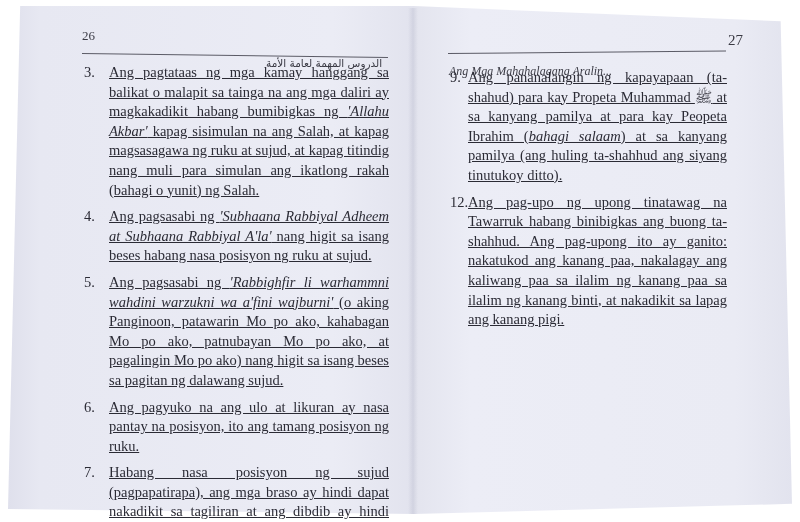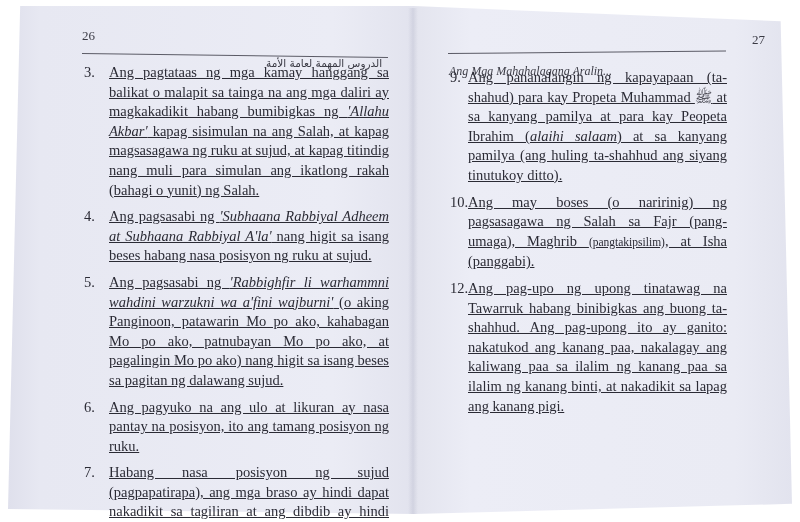--- a/index.html
+++ b/index.html
@@ -75,31 +75,27 @@
       <span class="txt"><span>Ang pagyuko na ang ulo at likuran ay nasa pantay na posisyon, ito ang tamang posisyon ng ruku.</span></span>
     </div>
     <div class="item">
       <span class="num">7.</span>
       <span class="txt"><span>Habang nasa posisyon ng sujud (pagpapatirapa), ang mga braso ay hindi dapat nakadikit sa tagiliran at ang dibdib ay hindi dapat nakadikit sa mga hita o nakadikit ang mga hita sa mga binti.</span></span>
     </div>
 
   </div>
 
   <div class="header" style="left:449px; top:36px; font-style:italic; font-size:12px;margin-top:28px;">Ang Mga Mahahalagang Aralin...</div>
-  <div class="header" style="left:752px; top:32px; font-size:13px;">27</div>
+  <div class="header" style="left:728px; top:32px; font-size:15px;">27</div>
   <div class="rule" style="left:448px; top:53px; width:278px; transform:rotate(-0.5deg); transform-origin:left;"></div>
 
   <div class="content" style="left:450px; top:68px; width:277px;">
     <div class="item">
       <span class="num" style="width:18px;">9.</span>
-      <span class="txt"><span>Ang pananalangin ng kapayapaan (ta-shahud) para kay Propeta Muhammad ﷺ at sa kanyang pamilya at para kay Peopeta Ibrahim (</span><i>alaihi salaam</i><span>) at sa kanyang pamilya (ang huling ta-shahhud ang siyang tinutukoy ditto).</span></span>
-    </div>
-    <div class="item">
-      <span class="num" style="width:18px;">10.</span>
-      <span class="txt"><span>Ang may boses (o naririnig) ng pagsasagawa ng Salah sa Fajr (pang-umaga), Maghrib </span><span class="small">(pangtakipsilim)</span><span>, at Isha (panggabi).</span></span>
+      <span class="txt"><span>Ang pananalangin ng kapayapaan (ta-shahud) para kay Propeta Muhammad ﷺ at sa kanyang pamilya at para kay Peopeta Ibrahim (</span><i>bahagi salaam</i><span>) at sa kanyang pamilya (ang huling ta-shahhud ang siyang tinutukoy ditto).</span></span>
     </div>
     <div class="item">
       <span class="num" style="width:18px;">12.</span>
       <span class="txt"><span>Ang pag-upo ng upong tinatawag na Tawarruk habang binibigkas ang buong ta-shahhud. Ang pag-upong ito ay ganito: nakatukod ang kanang paa, nakalagay ang kaliwang paa sa ilalim ng kanang paa sa ilalim ng kanang binti, at nakadikit sa lapag ang kanang pigi.</span></span>
     </div>
 
   </div>
 </div>
 
 </body></html>

